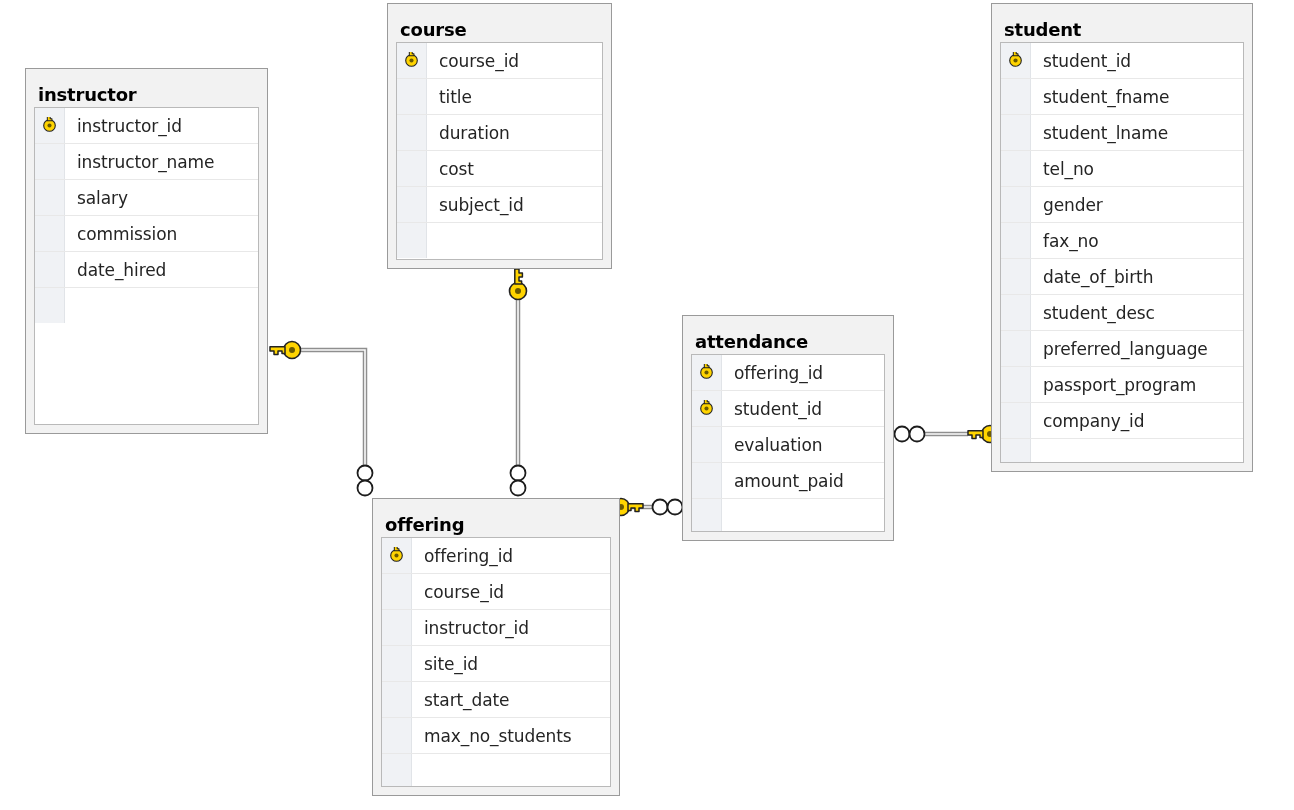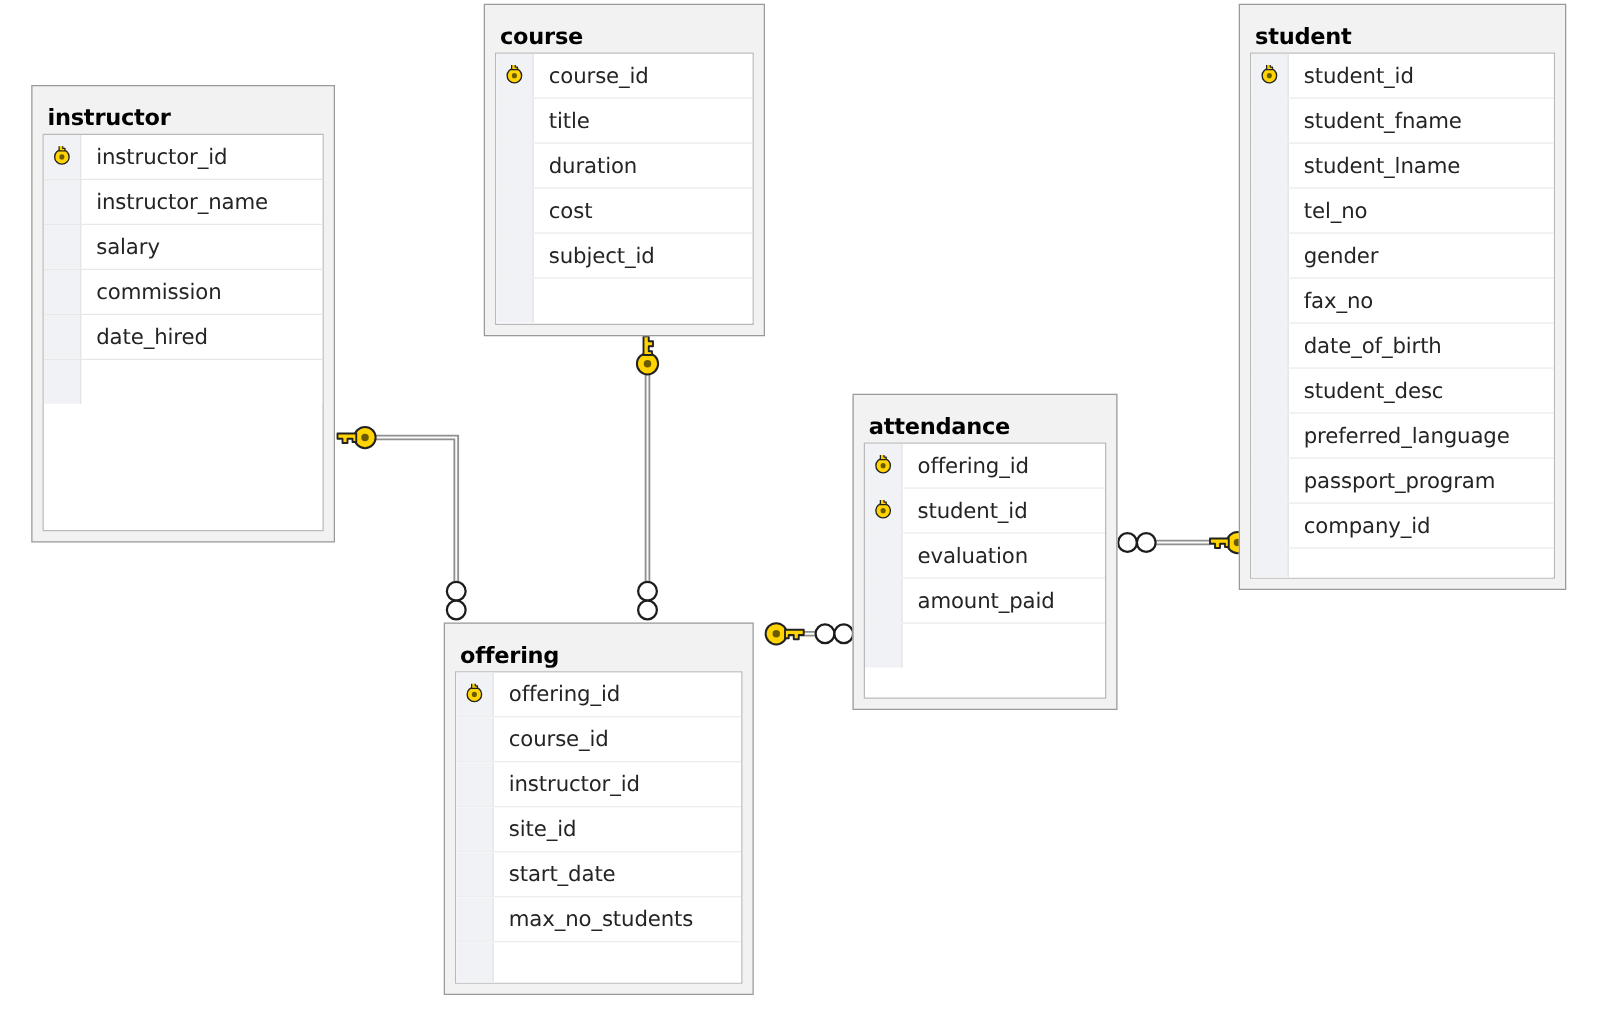--- a/index.html
+++ b/index.html
@@ -279,21 +279,21 @@
       <div class="row">
         <div class="gutter"></div>
         <div class="col-name">company_id</div>
       </div>
       <div class="row filler">
         <div class="gutter"></div>
       </div>
     </div>
   </div>
 
-  <div class="entity" style="left:682px; top:315px; width:212px; height:253px;">
+  <div class="entity" style="left:682px; top:315px; width:212px; height:226px;">
     <div class="entity-title">attendance</div>
     <div class="grid">
       <div class="row">
         <div class="gutter key-cell">
           <svg width="15" height="17" viewBox="-11 -11 22 22">
               <use href="#keyGlyphU"></use>
             </svg>
         </div>
         <div class="col-name">offering_id</div>
       </div>
@@ -312,21 +312,21 @@
       <div class="row">
         <div class="gutter"></div>
         <div class="col-name">amount_paid</div>
       </div>
       <div class="row filler">
         <div class="gutter"></div>
       </div>
     </div>
   </div>
 
-  <div class="entity" style="left:355px; top:498px; width:248px; height:298px;">
+  <div class="entity" style="left:372px; top:498px; width:248px; height:298px;">
     <div class="entity-title">offering</div>
     <div class="grid">
       <div class="row">
         <div class="gutter key-cell">
           <svg width="15" height="17" viewBox="-11 -11 22 22">
               <use href="#keyGlyphU"></use>
             </svg>
         </div>
         <div class="col-name">offering_id</div>
       </div>

